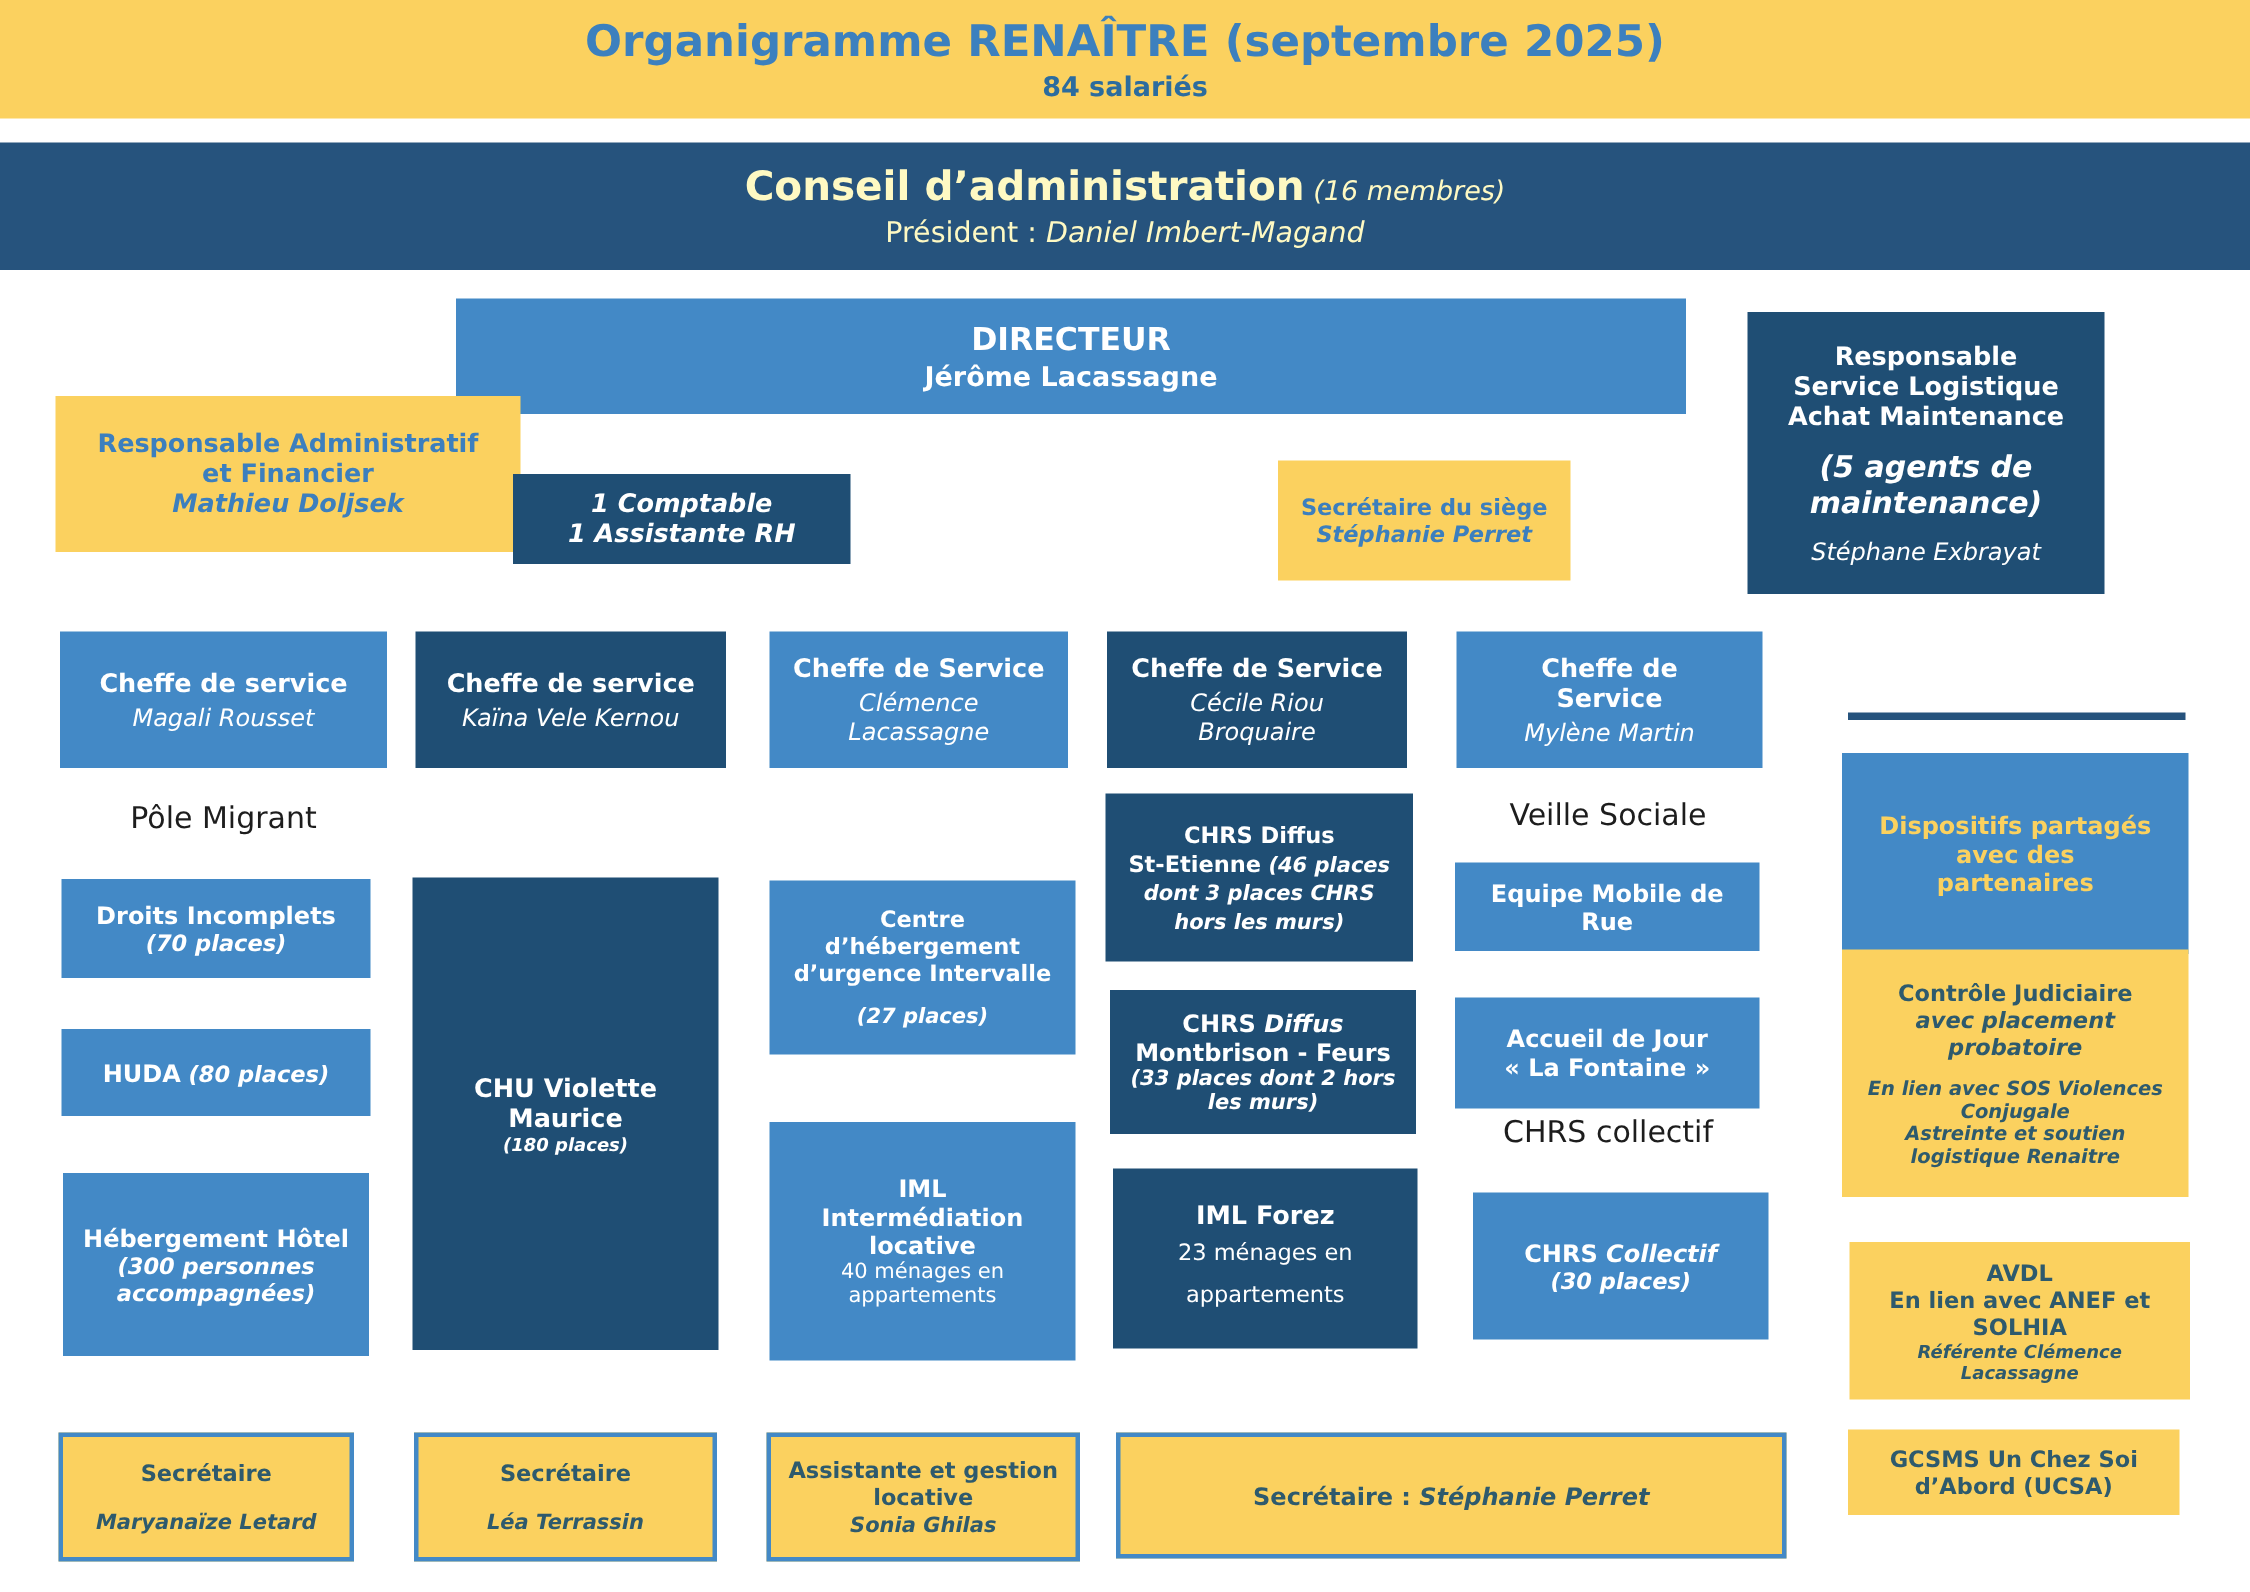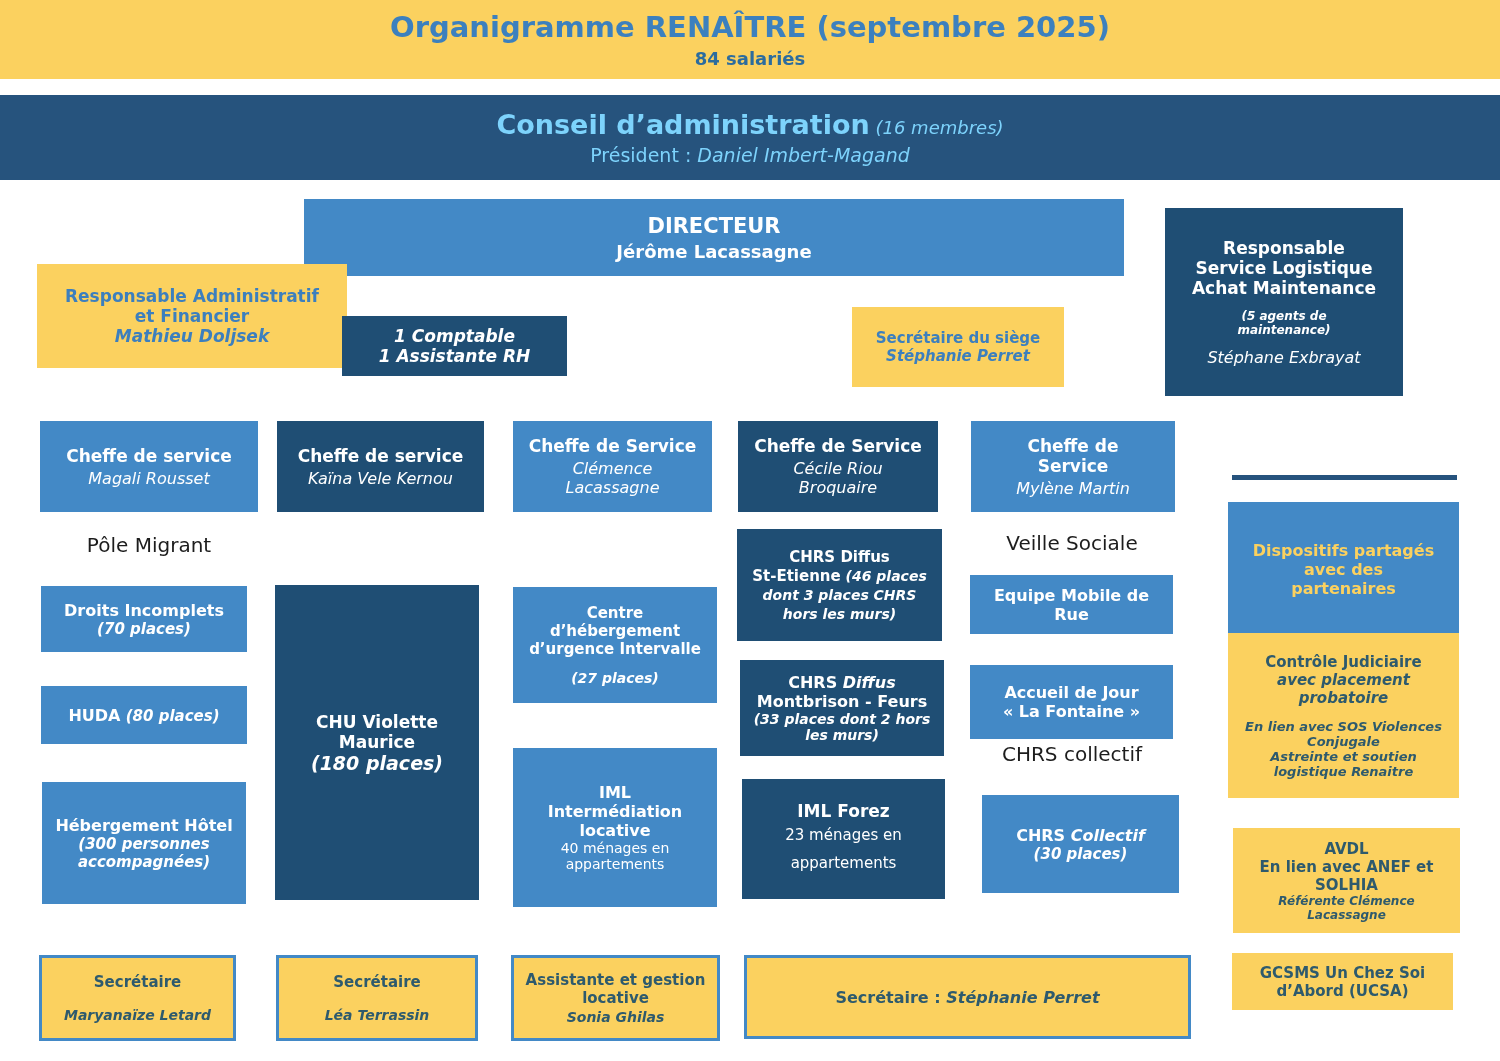--- a/index.html
+++ b/index.html
@@ -16,21 +16,21 @@
   .i { font-style:italic; }
   .bi { font-weight:bold; font-style:italic; }
   .bluetext { color:#3c7fbe; }
   .darktext { color:#2e5a6d; }
   .blacklabel { color:#1d1d1d; font-size:20px; text-align:center; }
   .bordered { border:3px solid #4389c6; }
 
   .hdr-title { color:#3c80be; font-size:29px; font-weight:bold; }
   .hdr-sub { color:#2c6c9e; font-size:18px; font-weight:bold; margin-top:4px; }
 
-  .board-band { background:#26537d; color:#7dd3fc; }
+  .board-band { background:#26537d; color:#fef9c3; }
   .board-l1 { font-size:27px; font-weight:bold; }
   .board-l1 .members { font-size:18px; font-weight:normal; font-style:italic; }
   .board-l2 { font-size:19px; margin-top:4px; }
   .board-l2 .pname { font-style:italic; }
 
   .director-role { font-size:21px; font-weight:bold; }
   .director-name { font-size:18px; font-weight:bold; margin-top:3px; }
 
   .chief-role { font-size:17px; font-weight:bold; }
   .chief-name { font-size:16px; font-style:italic; margin-top:3px; }
@@ -59,30 +59,30 @@
     <div class="t b" style="font-size:17px;">Responsable Administratif
 et Financier</div>
     <div class="t bi" style="font-size:17px;">Mathieu Doljsek</div>
   </div>
 
   <div class="abs box navy" style="left:342px; top:316px; width:225px; height:60px;">
     <div class="t bi" style="font-size:17px;">1 Comptable
 1 Assistante RH</div>
   </div>
 
-  <div class="abs box yellow bluetext" style="left:852px; top:307px; width:212px; height:80px; padding:12px 2px;">
+  <div class="abs box yellow bluetext" style="left:852px; top:307px; width:195px; height:80px; padding:12px 2px;">
     <div class="t b" style="font-size:15px;">Secrétaire du siège</div>
     <div class="t bi" style="font-size:15px;">Stéphanie Perret</div>
   </div>
 
   <div class="abs box navy" style="left:1165px; top:208px; width:238px; height:188px; gap:11px;">
     <div class="t b" style="font-size:17px;">Responsable
 Service Logistique
 Achat Maintenance</div>
-    <div class="t bi" style="font-size:12px;">(5 agents de
+    <div class="t bi" style="font-size:20px;">(5 agents de
 maintenance)</div>
     <div class="t i" style="font-size:16px;">Stéphane Exbrayat</div>
   </div>
 
   <div class="abs box blue" style="left:40px; top:421px; width:218px; height:91px;">
     <div class="chief-role t">Cheffe de service</div>
     <div class="chief-name t">Magali Rousset</div>
   </div>
   <div class="abs box navy" style="left:277px; top:421px; width:207px; height:91px;">
     <div class="chief-role t">Cheffe de service</div>
@@ -117,21 +117,21 @@
 
   <div class="abs box blue" style="left:42px; top:782px; width:204px; height:122px;">
     <div class="t b" style="font-size:16px;">Hébergement Hôtel</div>
     <div class="t bi" style="font-size:15px;">(300 personnes
 accompagnées)</div>
   </div>
 
   <div class="abs box navy" style="left:275px; top:585px; width:204px; height:315px;align-items:center;">
     <div class="t b" style="font-size:17px;">CHU Violette
 Maurice</div>
-    <div class="t bi" style="font-size:19px;">(180 places)</div>
+    <div class="t bi" style="font-size:12px;">(180 places)</div>
   </div>
 
   <div class="abs box blue" style="left:513px; top:587px; width:204px; height:116px;">
     <div class="t b" style="font-size:15px;">Centre
 d’hébergement
 d’urgence Intervalle</div>
     <div class="t bi" style="font-size:14px;margin-top:12px;">(27 places)</div>
   </div>
 
   <div class="abs box blue" style="left:513px; top:748px; width:204px; height:159px;">

